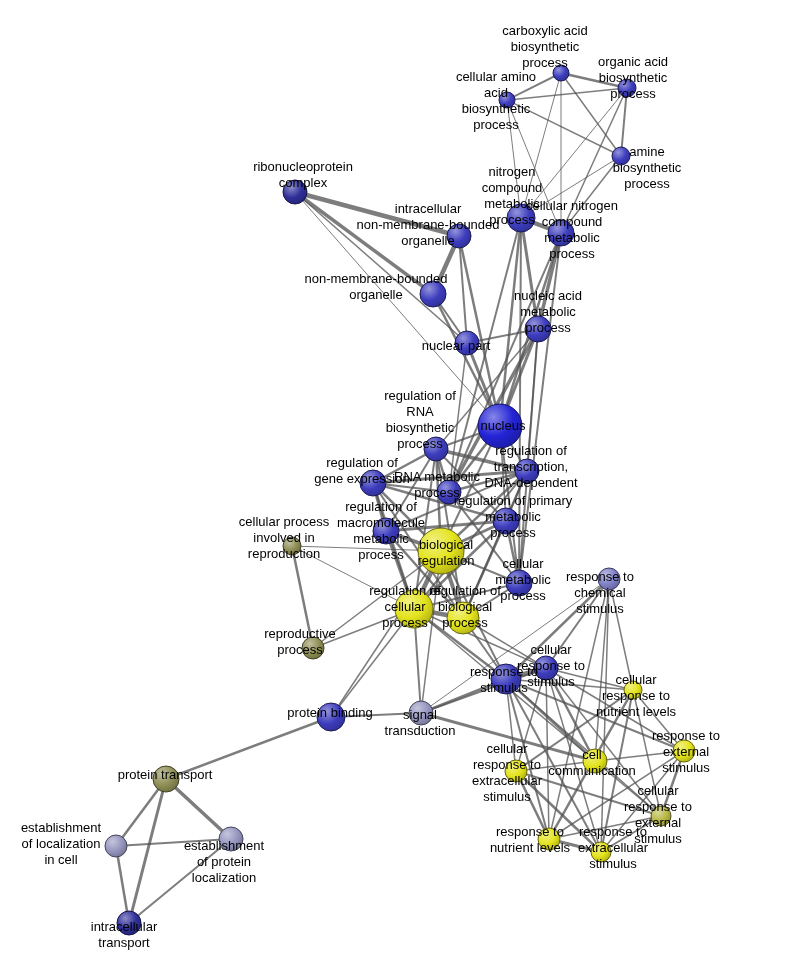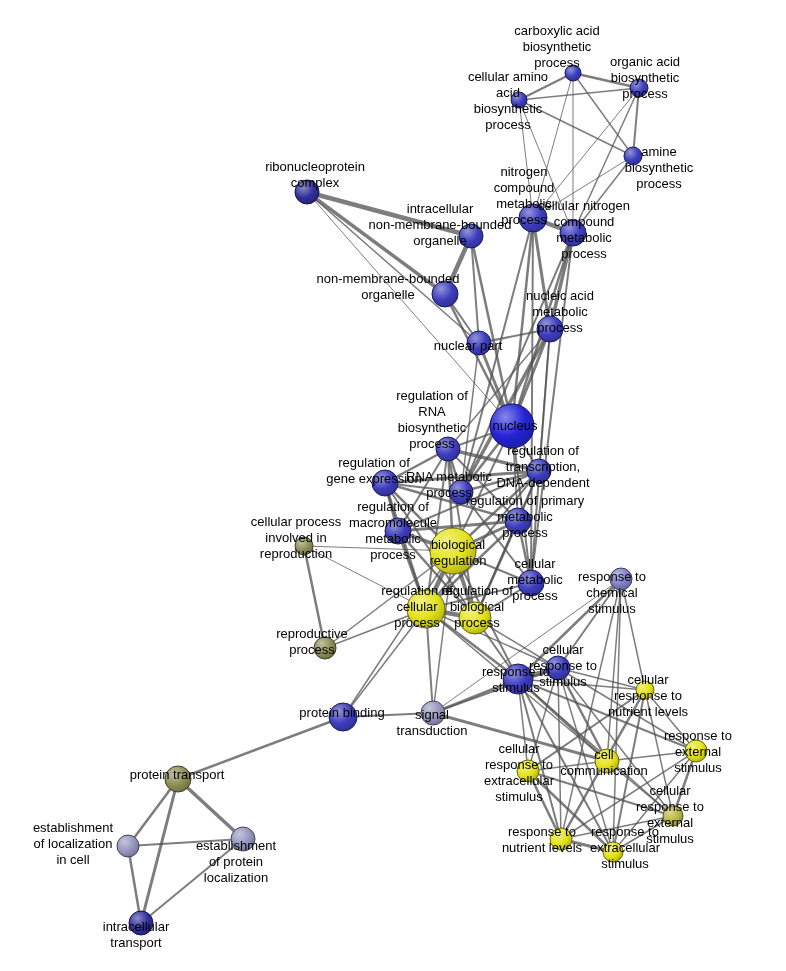--- a/index.html
+++ b/index.html
@@ -1,17 +1,17 @@
 <!DOCTYPE html>
 <html><head>
 <meta charset="utf-8">
 <style>
   html,body{margin:0;padding:0;background:#ffffff;}
   #stage{position:relative;width:728px;height:971px;background:#ffffff;overflow:hidden;
-         font-family:"Liberation Sans",sans-serif;padding-left:12px;}
+         font-family:"Liberation Sans",sans-serif;}
   svg{display:block;}
   .node-label{font-family:"Liberation Sans",sans-serif;font-size:13px;fill:#000000;
               text-anchor:middle;pointer-events:none;}
   circle.node{cursor:pointer;}
   line.edge{stroke-linecap:round;}
 </style>
 </head>
 <body>
 
 <div id="stage">

